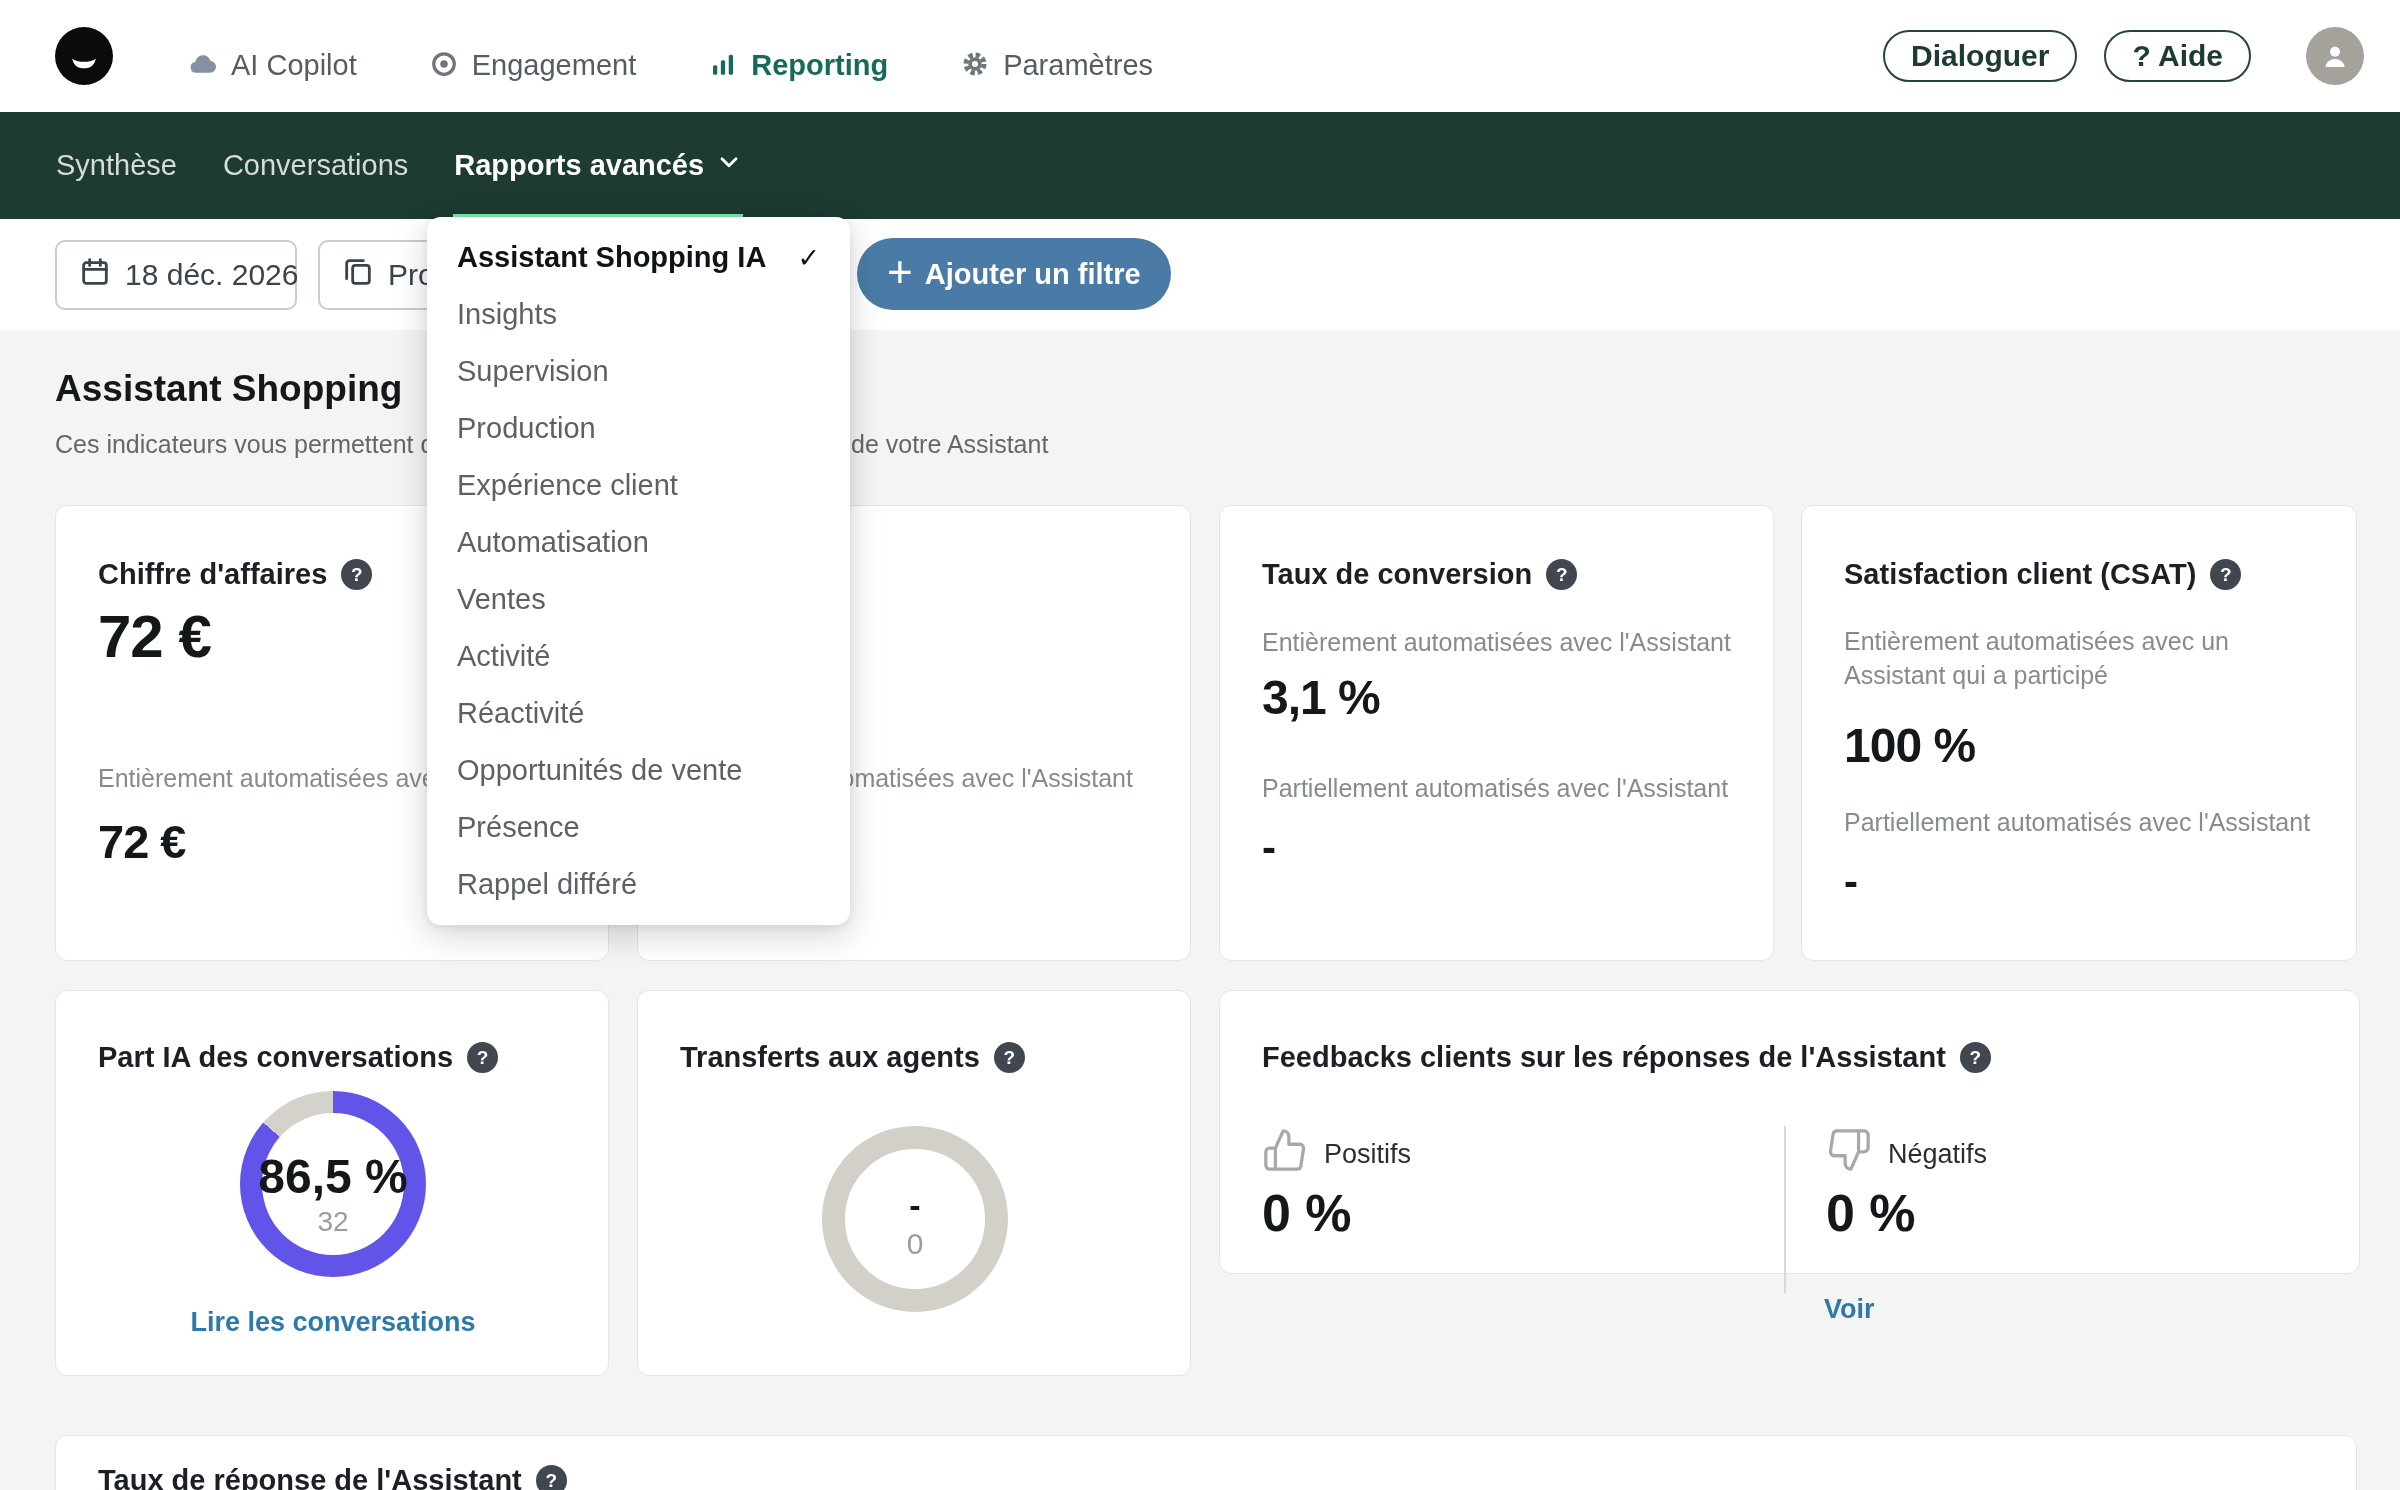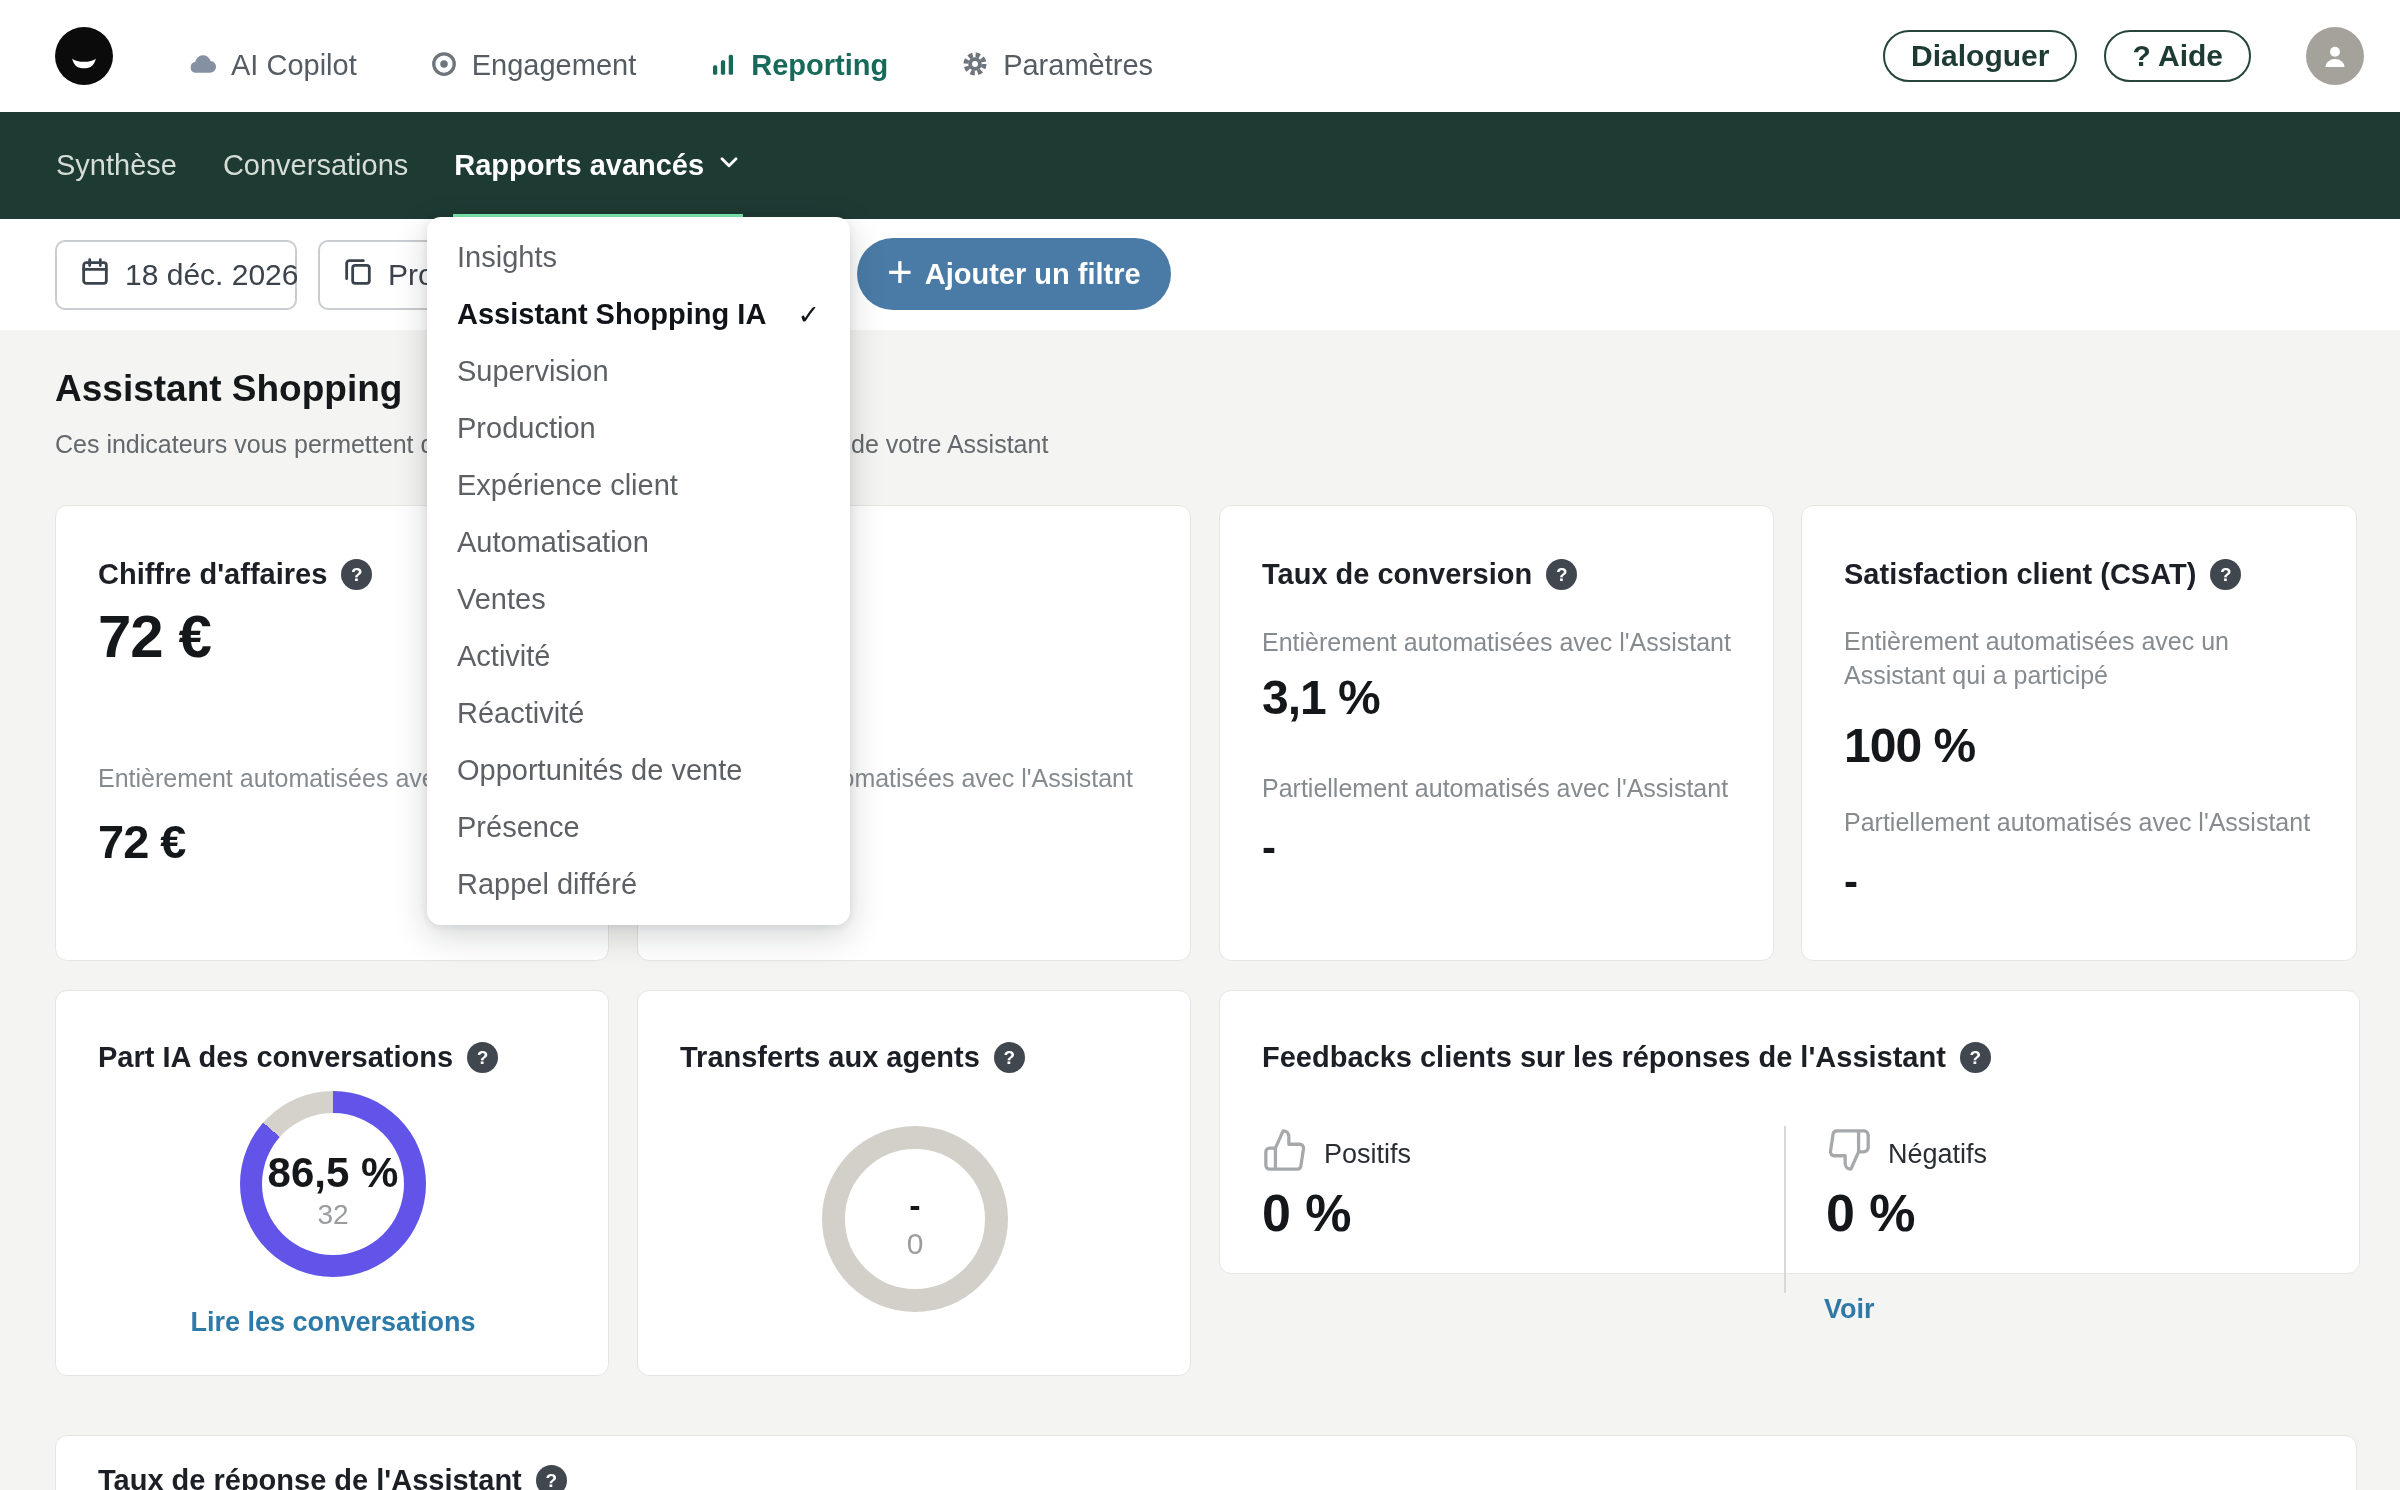--- a/index.html
+++ b/index.html
@@ -42,21 +42,21 @@
   .card-title{position:absolute;left:42px;top:52px;display:flex;align-items:center;gap:14px;font-size:29px;font-weight:600;color:#1c2026;white-space:nowrap;}
   .help{width:31px;height:31px;border-radius:50%;background:#40474f;color:#fff;font-size:19px;font-weight:700;display:flex;align-items:center;justify-content:center;flex:none;cursor:pointer;}
   .metric-label{position:absolute;font-size:25px;color:#868b90;white-space:nowrap;}
   .metric-big{position:absolute;font-weight:700;color:#15181b;letter-spacing:-1px;white-space:nowrap;}
 
   
   .donut{position:absolute;width:186px;height:186px;border-radius:50%;}
   .donut::after{content:"";position:absolute;left:22px;top:22px;width:142px;height:142px;border-radius:50%;background:#fff;}
   .donut-ring{position:absolute;width:186px;height:186px;border-radius:50%;border:23px solid #d2d0c9;}
   .donut-center{position:absolute;display:flex;flex-direction:column;align-items:center;z-index:2;}
-  .donut-center .dval{font-size:42px;font-weight:700;color:#15181b;}
+  .donut-center .dval{font-size:48px;font-weight:700;color:#15181b;}
   .donut-center .dcount{font-size:28px;color:#999d9f;margin-top:2px;}
   .card-link{position:absolute;font-size:27px;font-weight:600;color:#2d7aa8;cursor:pointer;}
 
   
   .fb-divider{position:absolute;left:564px;top:135px;width:2px;height:167px;background:#d8d8d6;}
   .fb-label{position:absolute;font-size:27px;color:#2a2e33;white-space:nowrap;}
   .fb-value{position:absolute;font-size:52px;font-weight:700;color:#15181b;}
   .fb-icon{position:absolute;}
 
   
@@ -258,28 +258,28 @@
   </section>
 
   <section class="card" style="left:55px;top:1435px;width:2302px;height:220px;">
     <div class="card-title" style="top:28px;">
       <span>Taux de réponse de l'Assistant</span>
       <span class="help">?</span>
     </div>
   </section>
 
   <div class="dropdown">
-    <div class="dd-item">
-        <span>Insights</span>
-      </div>
     <div class="dd-item selected">
       <span>Assistant Shopping IA</span>
       <span class="dd-check">✓</span>
     </div>
     <div class="dd-item">
+        <span>Insights</span>
+      </div>
+    <div class="dd-item">
         <span>Supervision</span>
       </div>
     <div class="dd-item">
         <span>Production</span>
       </div>
     <div class="dd-item">
         <span>Expérience client</span>
       </div>
     <div class="dd-item">
         <span>Automatisation</span>

